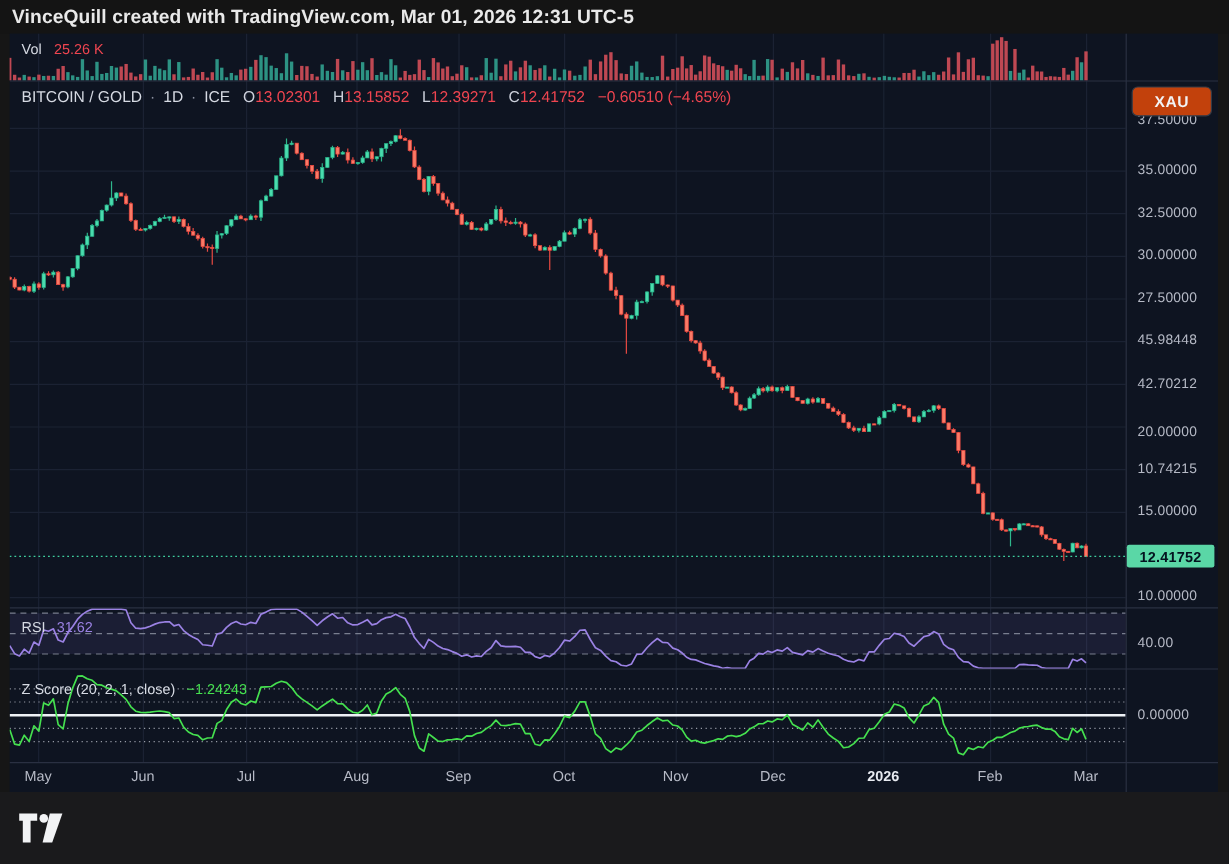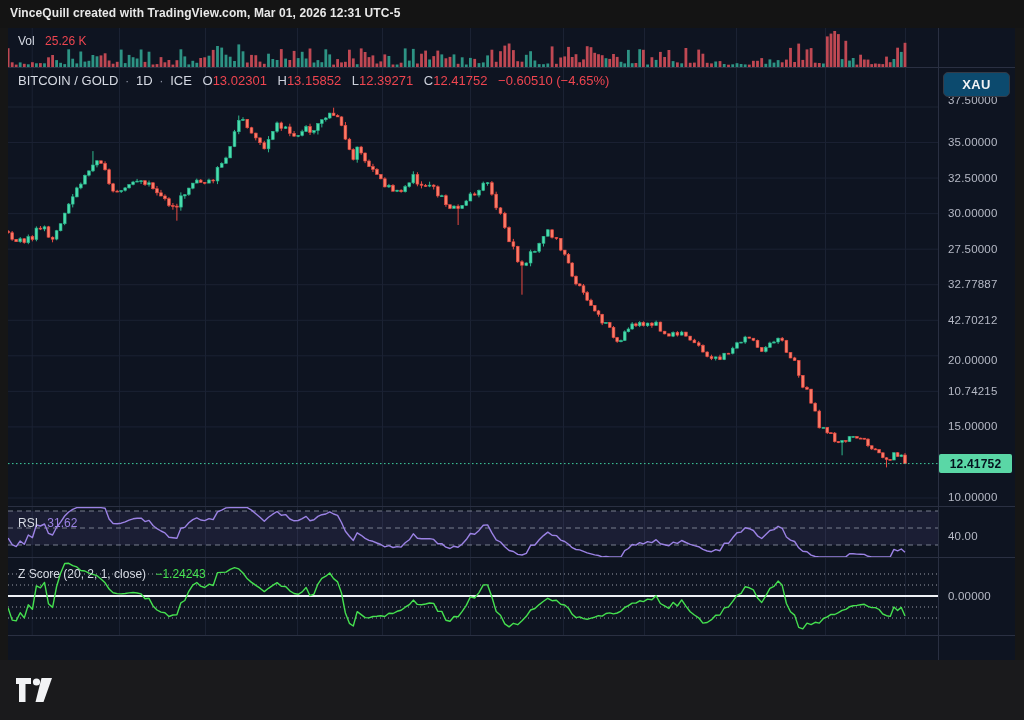--- a/index.html
+++ b/index.html
@@ -1,39 +1,39 @@
 <!DOCTYPE html>
 <html><head>
 <meta charset="utf-8">
 <style>
   * { margin:0; padding:0; box-sizing:border-box; }
   html,body { width:1024px; height:720px; overflow:hidden; }
   body { background:#161616; font-family:"Liberation Sans", sans-serif; position:relative; }
 
   .top-strip { position:absolute; left:0; top:0; width:1024px; height:28px; background:#141414; }
-  .attribution { position:absolute; left:10px; top:6px; font-size:12px; font-weight:600; color:#e9e9e9; letter-spacing:.1px; }
+  .attribution { position:absolute; left:10px; top:6px; font-size:16px; font-weight:600; color:#e9e9e9; letter-spacing:.1px; }
 
   .widget { position:absolute; left:8px; top:28px; width:1007px; height:632px; background:#0e1421; }
   .widget svg { position:absolute; left:0; top:0; }
 
   .pane-label { position:absolute; z-index:5; font-size:12px; color:#d6dae3; white-space:nowrap; }
   .pane-label .val-red { color:#ef4550; }
   .pane-label .val-purple { color:#9b82e4; }
   .pane-label .val-green { color:#45e04f; }
 
   .legend { position:absolute; left:10px; top:45px; z-index:5; font-size:13px; color:#d6dae3; white-space:nowrap; }
   .legend .sep { color:#8b90a0; padding:0 3px; }
   .legend .ohlc-letter { margin-left:7px; color:#cdd1dc; }
   .legend .v-red { color:#ef4550; }
   .legend .chg { margin-left:7px; color:#ef4550; }
 
   .price-axis { position:absolute; left:930px; top:0; width:77px; height:607px; z-index:4; cursor:ns-resize; }
   .axis-tick { position:absolute; left:10px; font-size:11.5px; color:#b6bac6; letter-spacing:.2px; }
 
-  .xau-badge { position:absolute; left:5px; top:44px; width:67px; height:25px; background:#0c4a6e;
+  .xau-badge { position:absolute; left:5px; top:44px; width:67px; height:25px; background:#c2410c;
     border:1px solid #343a46; border-radius:5px; color:#f2f3f5; font-size:13px; font-weight:600;
     display:flex; align-items:center; justify-content:center; letter-spacing:.4px; z-index:6; }
 
   .last-price-badge { position:absolute; left:1px; top:426px; width:73px; height:19px; background:#5ad7a6;
     border-radius:2px; color:#04131f; font-size:12px; font-weight:700; display:flex; align-items:center;
     justify-content:center; letter-spacing:.2px; z-index:6; }
 
   .time-axis { position:absolute; left:0; top:607px; width:1007px; height:25px; z-index:4; cursor:ew-resize; }
   .month-label { position:absolute; top:5px; transform:translateX(-50%); font-size:12px; color:#b6bac6; }
   .month-label.em { color:#e8ebf1; font-weight:700; }
@@ -805,30 +805,43 @@
   </div>
 
   <div class="price-axis" id="price-axis">
     <div class="xau-badge">XAU</div>
     <div class="last-price-badge">12.41752</div>
   <div class="axis-tick" style="top: 66px;">37.50000</div>
       <div class="axis-tick" style="top: 108.045px;">35.00000</div>
       <div class="axis-tick" style="top: 143.59px;">32.50000</div>
       <div class="axis-tick" style="top: 179.135px;">30.00000</div>
       <div class="axis-tick" style="top: 214.68px;">27.50000</div>
-      <div class="axis-tick" style="top: 250.225px;">32.77887</div>
+      <div class="axis-tick" style="top: 250.225px;">45.98448</div>
       <div class="axis-tick" style="top: 285.77px;">42.70212</div>
       <div class="axis-tick" style="top: 326px;">20.00000</div>
       <div class="axis-tick" style="top: 356.86px;">10.74215</div>
       <div class="axis-tick" style="top: 392.405px;">15.00000</div>
       <div class="axis-tick" style="top: 463.495px;">10.00000</div>
       <div class="axis-tick" style="top: 502px;">40.00</div>
       <div class="axis-tick" style="top: 561.5px;">0.00000</div>
     </div>
 
+  <div class="time-axis" id="time-axis">
+      <div class="month-label" style="left: 23.7px;">May</div>
+      <div class="month-label" style="left: 111px;">Jun</div>
+      <div class="month-label" style="left: 197px;">Jul</div>
+      <div class="month-label" style="left: 289px;">Aug</div>
+      <div class="month-label" style="left: 374px;">Sep</div>
+      <div class="month-label" style="left: 462px;">Oct</div>
+      <div class="month-label" style="left: 555px;">Nov</div>
+      <div class="month-label" style="left: 636px;">Dec</div>
+      <div class="month-label em" style="left: 728px;">2026</div>
+      <div class="month-label" style="left: 817px;">Feb</div>
+      <div class="month-label" style="left: 897px;">Mar</div>
+    </div>
 </div>
 
 <div class="bottom-strip">
   <div class="brand-row">
     <svg width="40" height="32" viewBox="0 0 40 32">
       <path d="M2 4 H17 V10 H11.5 V28 H5 V10 H2 Z" fill="#f2f3f5"></path>
       <circle cx="22.5" cy="8" r="3.6" fill="#f2f3f5"></circle>
       <path d="M27.5 4 H38 L29.5 28 H21.5 Z" fill="#f2f3f5"></path>
     </svg>
   </div>

